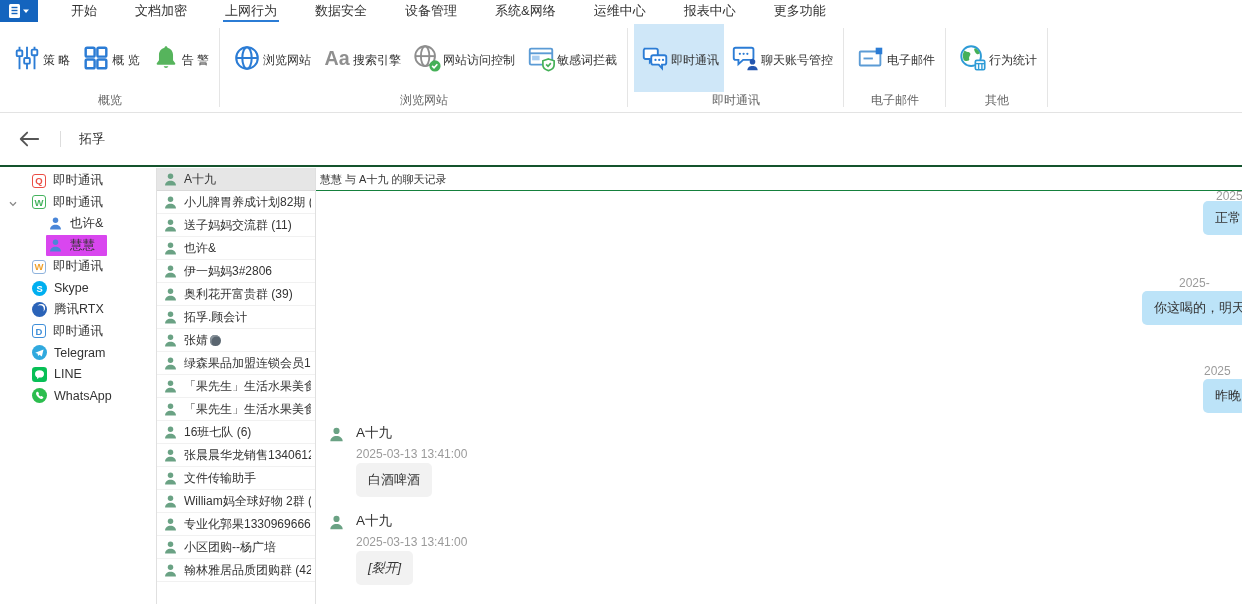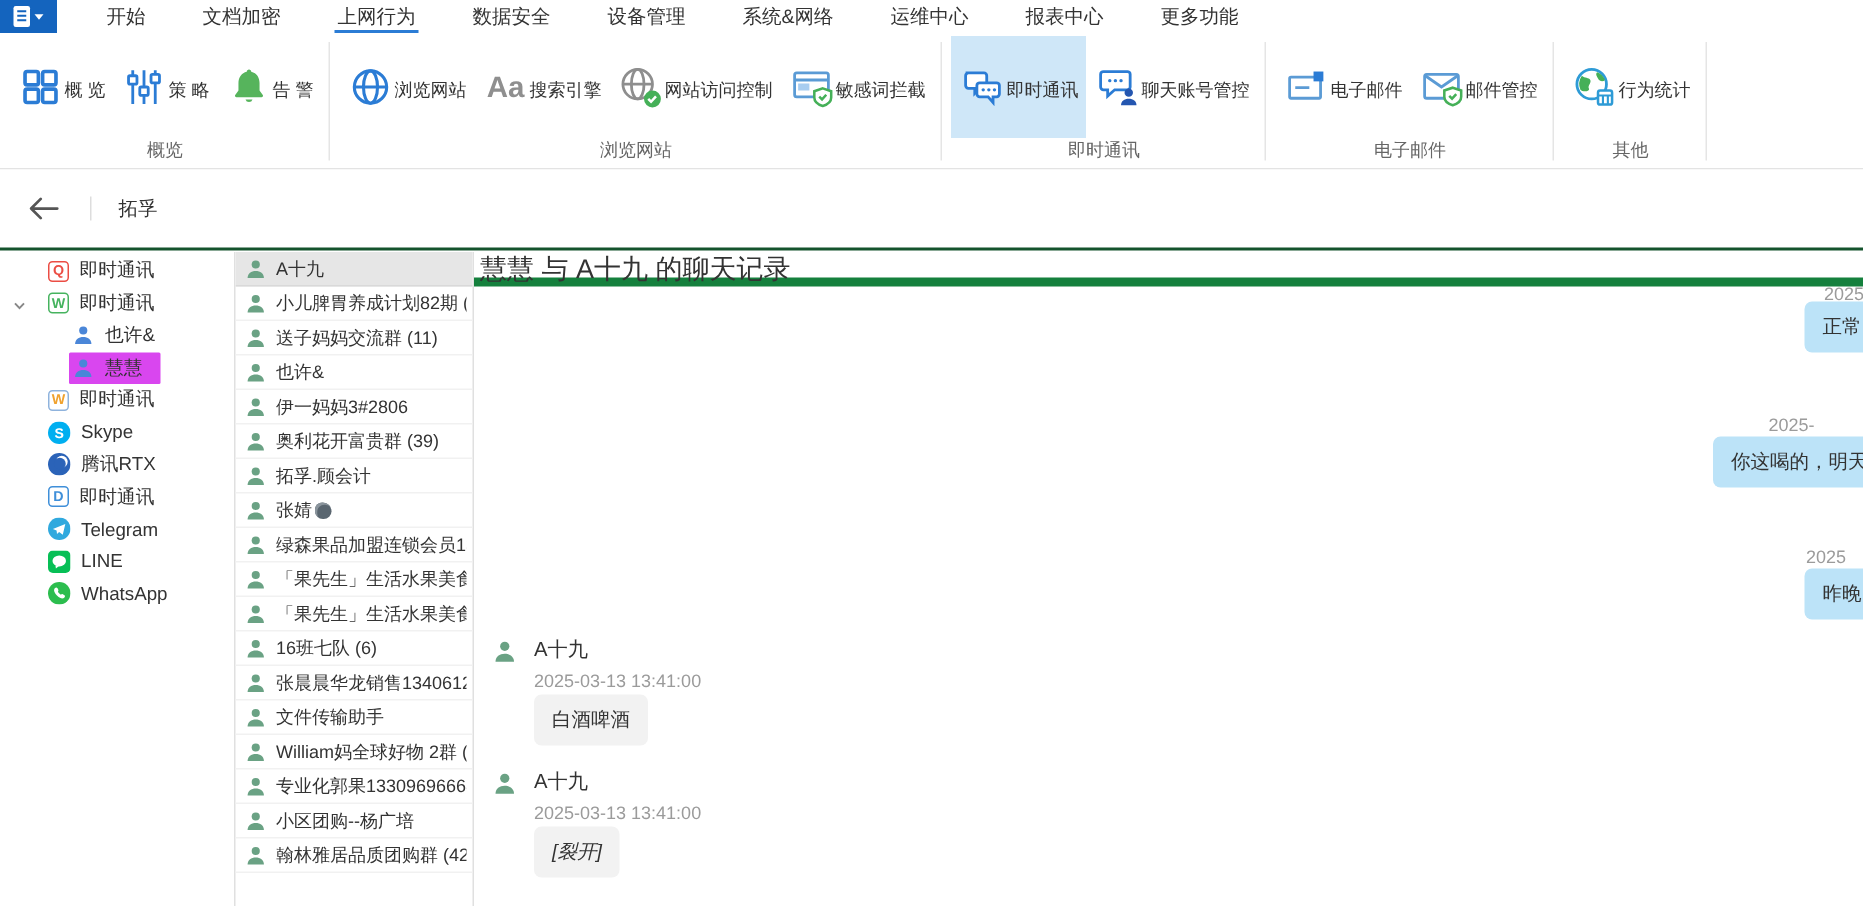--- a/index.html
+++ b/index.html
@@ -48,21 +48,21 @@
 
   .contacts { width:160px; border-left:1px solid #e0e0e0; border-right:1px solid #e0e0e0; overflow:hidden; flex:none; }
   .contact-row { height:23px; display:flex; align-items:center; padding:0 4px 0 6px; font-size:12px; border-bottom:1px solid #f1f1f1; white-space:nowrap; overflow:hidden; cursor:pointer; }
   .contact-row.selected { background:#e6e6e6; border-bottom:1px solid #d9d9d9; }
   .contact-row .person { color:#6aa284; margin-right:6px; }
   .contact-row .lbl { overflow:hidden; }
   .emoji-blob { width:11px; height:11px; margin-left:2px; flex:none; border-radius:45% 55% 50% 50%; background:#5a6670; box-shadow:inset 1.5px 1.5px 0 #8a949c; }
 
   
   .chat { flex:1; position:relative; overflow:hidden; }
-  .chat-header { height:23px; line-height:22px; padding-left:4px; font-size:18px; color:#333; border-bottom:6px solid #15803d; }
+  .chat-header { height:23px; line-height:22px; padding-left:4px; font-size:11px; color:#333; border-bottom:1px solid #15803d; }
   .ts { position:absolute; font-size:12px; color:#9b9b9b; white-space:nowrap; }
   .bub { position:absolute; padding:9px 12px; border-radius:5px; font-size:13px; color:#333; white-space:nowrap; line-height:16px; }
   .bub.sent { background:#bce3f8; }
   .bub.recv { background:#f2f2f2; }
   .sender { position:absolute; font-size:13.5px; color:#333; white-space:nowrap; }
   .avatar { position:absolute; color:#6aa284; display:flex; }
 
   .tsr0 { top:21px;  left:900px; }
   .bubr0{ top:33px;  left:887px; width:140px; }
   .tsr1 { top:108px; left:863px; }
@@ -108,50 +108,50 @@
   </div>
 </div>
 
 <div class="ribbon">
 
   <div class="rgroup">
     <div class="rbtns">
       <div class="rbtn">
         <span class="ric">
           <svg viewBox="0 0 32 32" width="30" height="30">
-              <g fill="none" stroke="#2b7cd5" stroke-width="2.6">
-                <rect x="5" y="5" width="9.5" height="9.5" rx="1.5"></rect>
-                <rect x="17.5" y="5" width="9.5" height="9.5" rx="1.5"></rect>
-                <rect x="5" y="17.5" width="9.5" height="9.5" rx="1.5"></rect>
-                <rect x="17.5" y="17.5" width="9.5" height="9.5" rx="1.5"></rect>
-              </g>
-            </svg>
-        </span>
-        <span>概 览</span>
-      </div>
-      <div class="rbtn">
-        <span class="ric">
-          <svg viewBox="0 0 32 32" width="30" height="30">
               <g stroke="#2b7cd5" stroke-width="2">
                 <line x1="8" y1="4" x2="8" y2="28"></line>
                 <line x1="16" y1="4" x2="16" y2="28"></line>
                 <line x1="24" y1="4" x2="24" y2="28"></line>
                 <g fill="#fff">
                   <rect x="5" y="8" width="6" height="6" rx="1"></rect>
                   <rect x="13" y="16" width="6" height="6" rx="1"></rect>
                   <rect x="21" y="7" width="6" height="6" rx="1"></rect>
                 </g>
               </g>
             </svg>
         </span>
         <span>策 略</span>
       </div>
       <div class="rbtn">
         <span class="ric">
           <svg viewBox="0 0 32 32" width="30" height="30">
+              <g fill="none" stroke="#2b7cd5" stroke-width="2.6">
+                <rect x="5" y="5" width="9.5" height="9.5" rx="1.5"></rect>
+                <rect x="17.5" y="5" width="9.5" height="9.5" rx="1.5"></rect>
+                <rect x="5" y="17.5" width="9.5" height="9.5" rx="1.5"></rect>
+                <rect x="17.5" y="17.5" width="9.5" height="9.5" rx="1.5"></rect>
+              </g>
+            </svg>
+        </span>
+        <span>概 览</span>
+      </div>
+      <div class="rbtn">
+        <span class="ric">
+          <svg viewBox="0 0 32 32" width="30" height="30">
               <path fill="#56b45c" d="M16 3.5c.9 0 1.6.7 1.6 1.6 3.6.8 5.9 3.9 5.9 8v5.4l2.3 3.2c.4.6 0 1.5-.8 1.5H7c-.8 0-1.2-.9-.8-1.5l2.3-3.2v-5.4c0-4.1 2.3-7.2 5.9-8 0-.9.7-1.6 1.6-1.6z"></path>
               <path fill="#56b45c" d="M13.5 24.8a2.6 2.6 0 0 0 5 0z"></path>
             </svg>
         </span>
         <span>告 警</span>
       </div>
     </div>
     <div class="rgroup-label">概览</div>
   </div>
 
@@ -252,33 +252,20 @@
     <div class="rbtns">
       <div class="rbtn">
         <span class="ric">
           <svg viewBox="0 0 32 32" width="30" height="30">
               <rect x="4" y="9" width="22" height="15" rx="1" fill="#fff" stroke="#5b9bd5" stroke-width="2"></rect>
               <line x1="8" y1="16.5" x2="18" y2="16.5" stroke="#5b9bd5" stroke-width="2"></line>
               <rect x="21" y="5" width="7" height="7" fill="#2b7cd5"></rect>
             </svg>
         </span>
         <span>电子邮件</span>
-      </div>
-      <div class="rbtn">
-        <span class="ric">
-          <svg viewBox="0 0 32 32" width="30" height="30">
-              <g fill="#fff" stroke="#5b9bd5" stroke-width="2">
-                <rect x="4" y="7" width="24" height="17" rx="1.5"></rect>
-                <path d="M4.5 8l11.5 8L27.5 8" fill="none"></path>
-              </g>
-              <path d="M24 16.5l6 2v4.5c0 3-2.5 5-6 6-3.5-1-6-3-6-6v-4.5z" fill="#fff" stroke="#45b058" stroke-width="1.8"></path>
-              <path d="M21.5 22.3l2 2 3-3.3" fill="none" stroke="#45b058" stroke-width="1.8"></path>
-            </svg>
-        </span>
-        <span>邮件管控</span>
       </div>
     </div>
     <div class="rgroup-label">电子邮件</div>
   </div>
 
   <div class="rgroup">
     <div class="rbtns">
       <div class="rbtn">
         <span class="ric">
           <svg viewBox="0 0 32 32" width="30" height="30">

